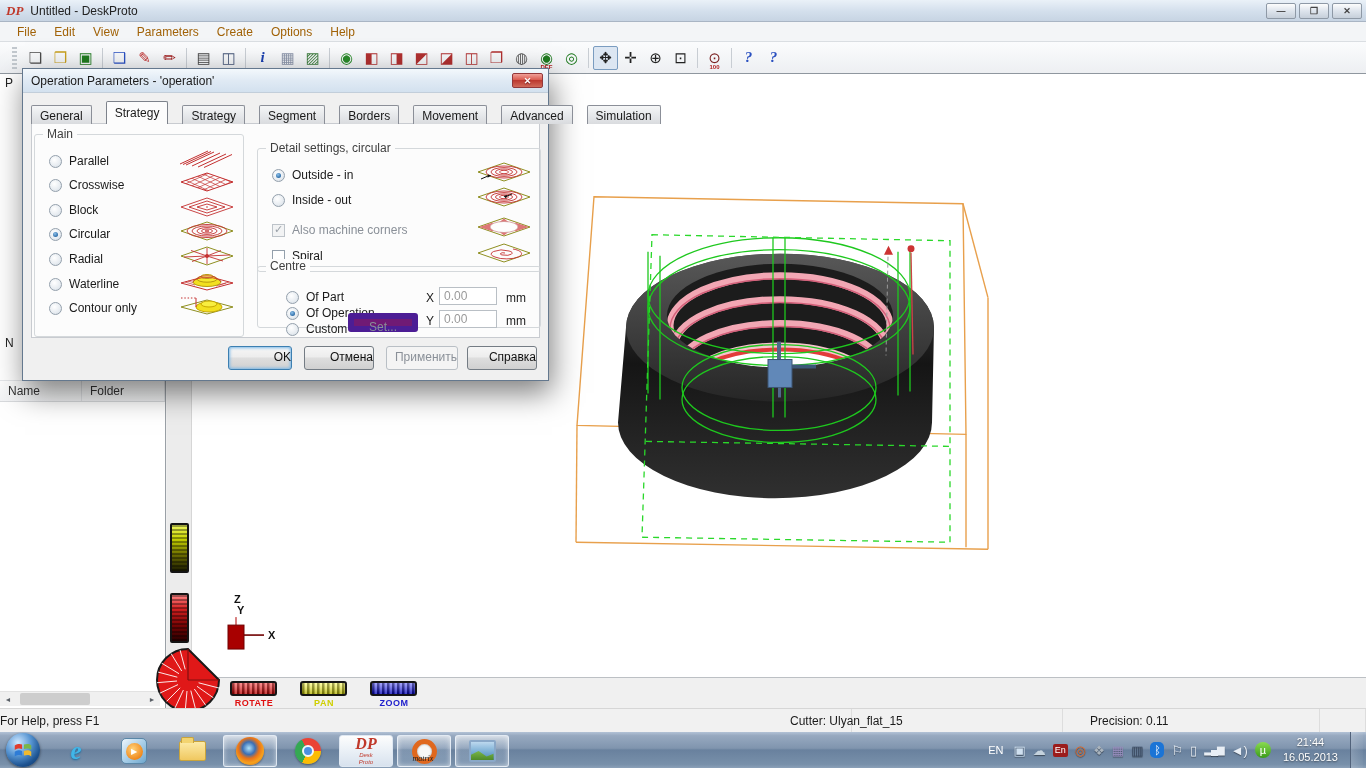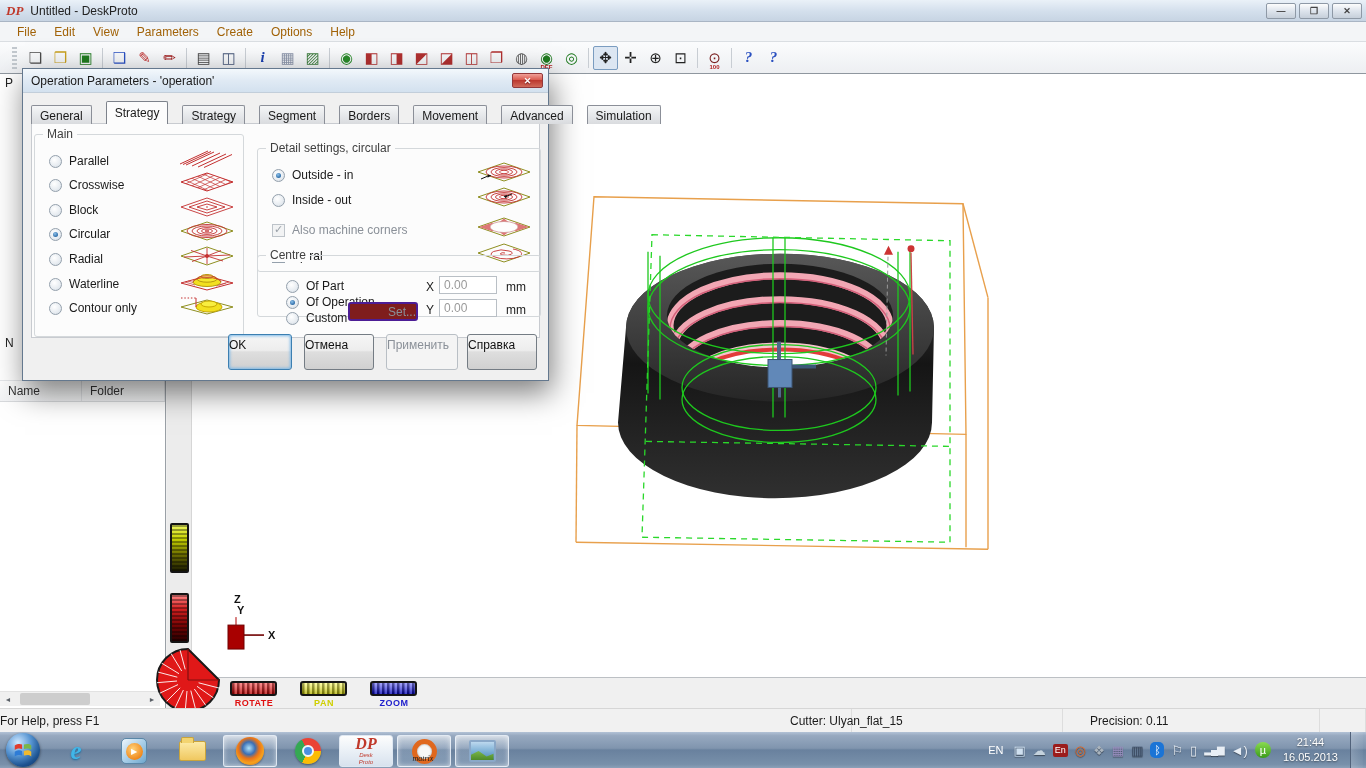--- a/index.html
+++ b/index.html
@@ -93,22 +93,22 @@
 .opt-row .txt{margin-left:7px;color:#1a1a1a}
 .opt-row .ico{margin-left:auto;flex:none}
 .radio{width:13px;height:13px;border-radius:50%;border:1px solid #94a0ac;background:radial-gradient(circle at 40% 35%,#fff,#e7ecf1 60%,#cfd8e0);position:relative;flex:none}
 .radio.sel::after{content:"";position:absolute;left:3px;top:3px;width:5px;height:5px;border-radius:50%;background:radial-gradient(circle at 40% 35%,#8cc0ea,#2e6da8 70%)}
 .check{width:13px;height:13px;border:1px solid #94a0ac;background:#fff;flex:none;position:relative}
 .check.checked::after{content:"✓";position:absolute;left:1px;top:-2px;font-size:11px;color:#3c6ea5}
 .check.dis{background:#f2f3f4;border-color:#bdc3c9}
 .check.dis::after{color:#9aa1a8}
 .dis-txt{color:#8a9098!important}
 .coord-input{position:absolute;width:58px;height:18px;border:1px solid #b9bfc5;background:#fff;color:#9a9a9a;font-size:12px;padding:1px 4px;font-family:"Liberation Sans",sans-serif}
-.mini-btn{position:absolute;width:70px;height:19px;border:2px solid #4c1d95;border-radius:3px;background:#7f1d1d;color:#8a9098;text-align:right;line-height:17px}
-.dlg-btn{position:absolute;bottom:10px;height:36px;border:1px solid #747c84;border-radius:3px;background:linear-gradient(#f6f6f6,#ededed 45%,#dedede 50%,#d0d0d0);text-align:left;line-height:20px;color:#111}
+.mini-btn{position:absolute;width:70px;height:19px;border:6px solid #4c1d95;border-radius:3px;background:#701a75;color:#8a9098;text-align:center;line-height:17px}
+.dlg-btn{position:absolute;bottom:10px;height:24px;border:1px solid #747c84;border-radius:3px;background:linear-gradient(#f6f6f6,#ededed 45%,#dedede 50%,#d0d0d0);text-align:right;line-height:20px;color:#111}
 .dlg-btn.default{border-color:#3c7fb1;box-shadow:inset 0 0 3px 1px #7ab8e8}
 .dlg-btn.disabled{color:#8a9098;background:#f4f4f4;border-color:#b9bfc5;box-shadow:none}
 .ni{display:block}
 </style>
 </head>
 <body>
 
 <div class="screen">
 
   <div class="titlebar">
@@ -577,21 +577,21 @@
             <span class="check"></span>
             <span class="txt">Spiral</span>
             <svg class="ico" width="56" height="20" viewBox="0 0 56 20">
               <polygon points="28,1 54,10 28,19 2,10" fill="none" stroke="#8f8f20"></polygon>
               <path d="M29,10 a3,1.1 0 1 0 -2,2 a6,2.2 0 1 0 6,-4 a10,3.6 0 1 0 -14,6 a15,5.2 0 1 0 18,-8" fill="none" stroke="#c43030" stroke-width="0.9"></path>
             </svg>
           </div>
         </div>
       </div>
 
-      <div class="group" style="left:225px;top:131px;width:284px;height:62px">
+      <div class="group" style="left:225px;top:142px;width:284px;height:62px">
         <span class="group-label">Centre</span>
         <div style="position:absolute;left:14px;top:12px" class="opt-row">
           <span class="radio"></span>
           <span class="txt">Of Part</span>
         </div>
         <div style="position:absolute;left:14px;top:28px" class="opt-row">
           <span class="radio sel"></span>
           <span class="txt">Of Operation</span>
         </div>
         <div style="position:absolute;left:14px;top:44px" class="opt-row">

